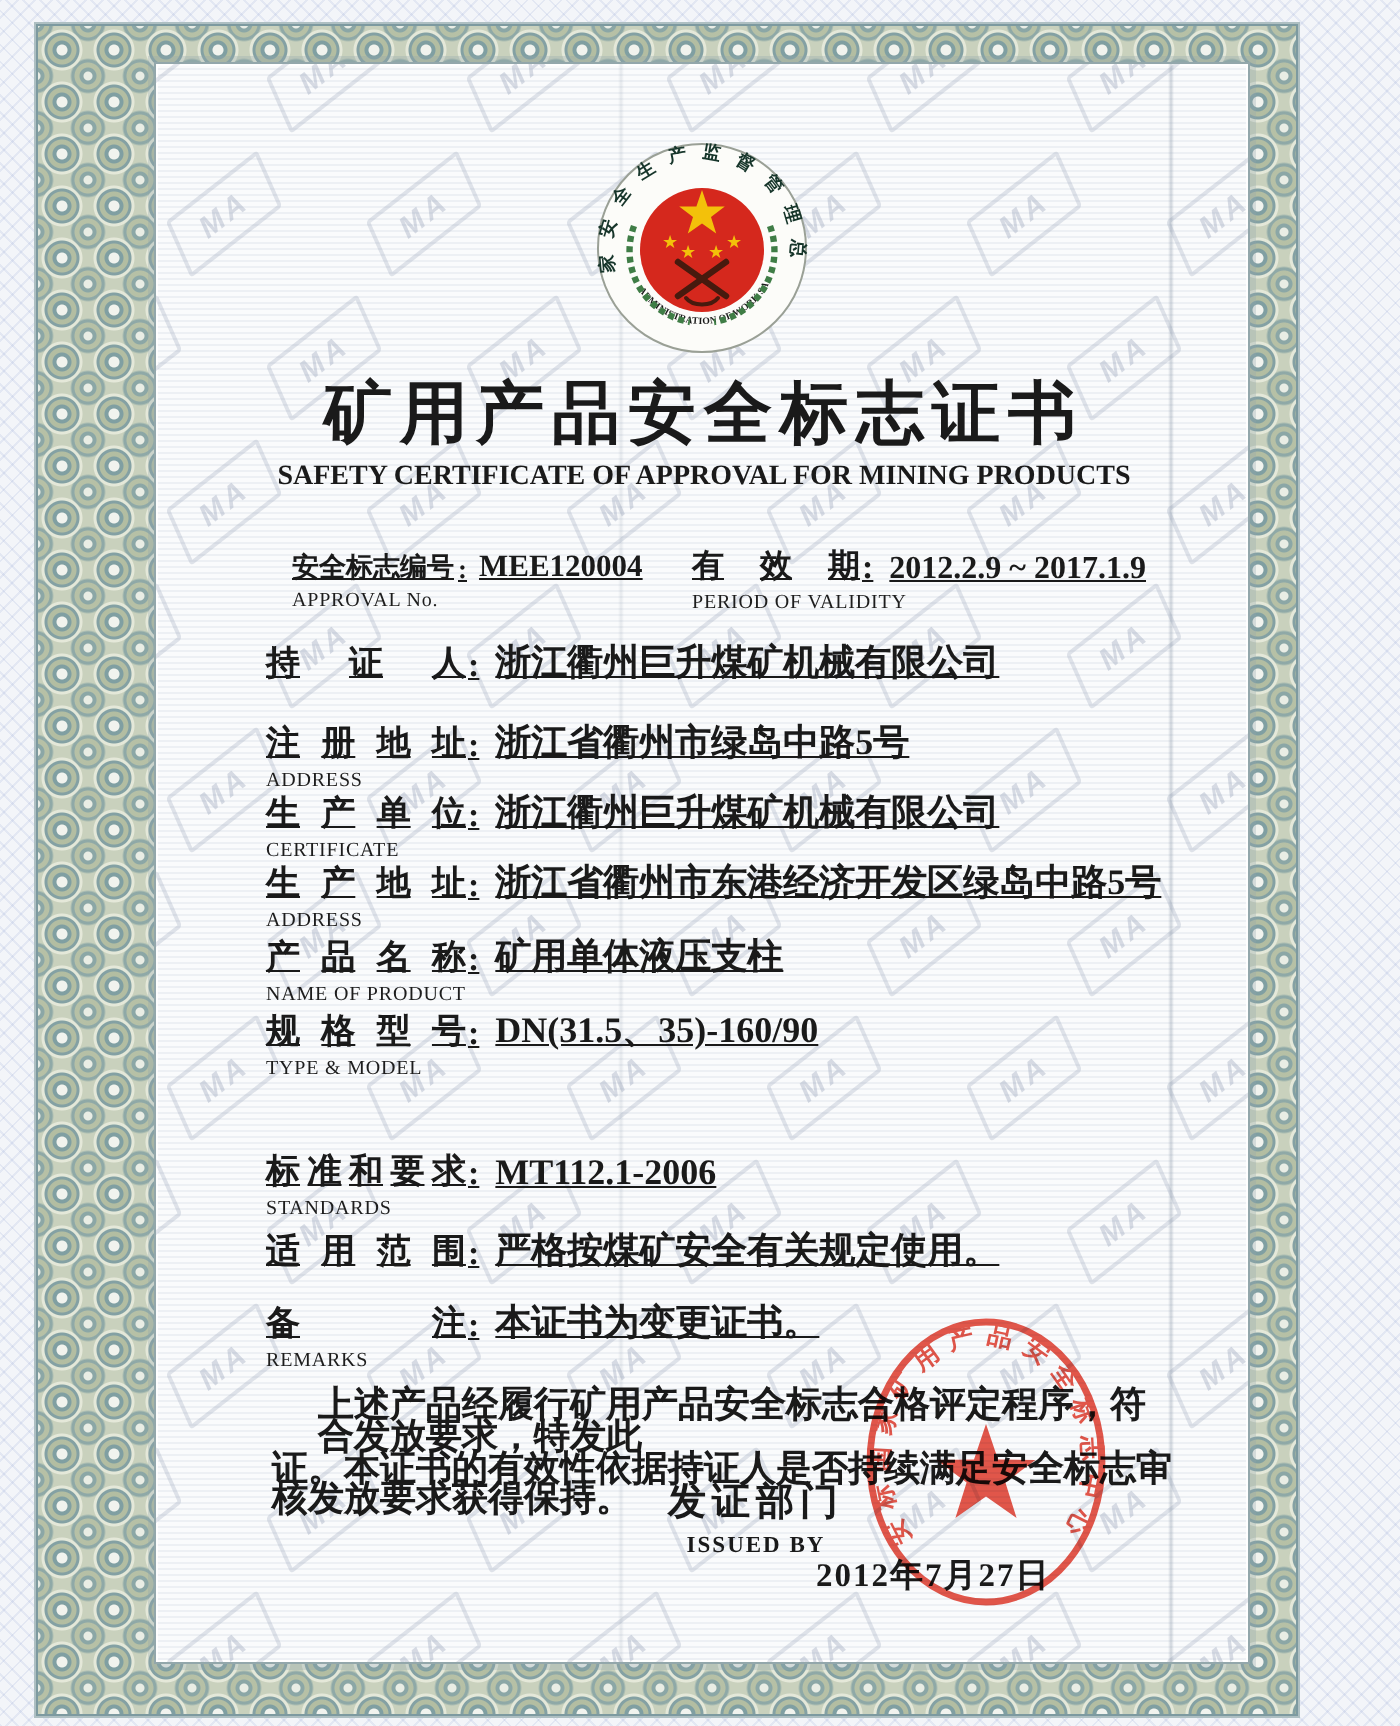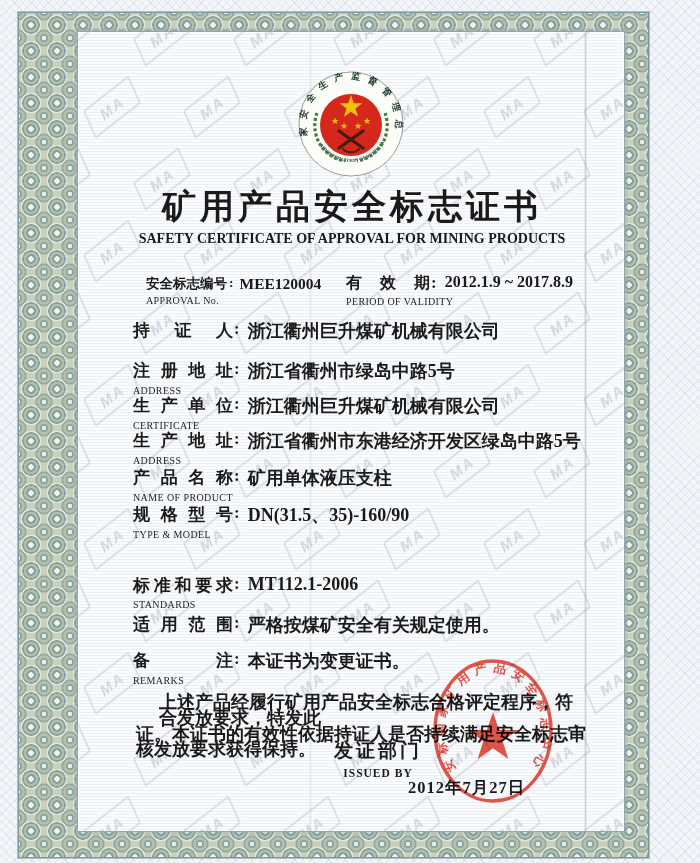--- a/index.html
+++ b/index.html
@@ -31,21 +31,21 @@
   .crease{position:absolute;top:0;bottom:0;width:3px;pointer-events:none;
     background:linear-gradient(90deg,transparent,rgba(135,148,165,.38),transparent);}
   .crease2{position:absolute;top:0;bottom:0;width:3px;pointer-events:none;
     background:linear-gradient(90deg,transparent,rgba(135,148,165,.18),transparent);}
   .emblem{position:absolute;left:220px;top:37px;width:106px;height:110px;}
   .title{position:absolute;left:0;top:152px;width:548px;text-align:center;
     font-size:34px;font-weight:bold;letter-spacing:4px;white-space:nowrap;}
   .subtitle{position:absolute;left:0;top:199px;width:548px;text-align:center;
     font-size:14px;font-weight:bold;letter-spacing:0;white-space:nowrap;}
   .row{position:absolute;white-space:nowrap;}
-  .cnline{display:flex;align-items:flex-start;font-weight:bold;}
+  .cnline{display:flex;align-items:flex-end;font-weight:bold;text-decoration:underline;}
   .lbl{font-size:17px;}
   .spread{display:inline-flex;justify-content:space-between;width:100px;}
   .colon{font-size:17px;margin-left:1px;}
   .val{font-size:18px;margin-left:8px;}
   .sub-en{font-size:10px;letter-spacing:.4px;margin-top:2px;color:#1d1d1d;}
   .ap-lbl{font-size:13.5px;font-weight:bold;width:82px;display:inline-block;}
   .ap-val{font-size:15.5px;font-weight:bold;margin-left:6px;}
   .vl-lbl{width:84px;font-size:16px;}
   .decl{position:absolute;left:58px;top:663px;width:450px;font-size:18px;line-height:15.8px;
     font-weight:bold;}
@@ -180,21 +180,21 @@
       <div class="sub-en">APPROVAL No.</div>
     </div>
     <div class="row" style="left:268px;top:241px">
       <span class="cnline">
         <span class="lbl spread vl-lbl">
             <span>有</span>
             <span>效</span>
             <span>期</span>
           </span>
           <span class="colon">:</span>
-        <span class="val" style="font-size:16px">2012.1.9 ~ 2017.8.9</span>
+        <span class="val" style="font-size:16px">2012.2.9 ~ 2017.1.9</span>
       </span>
       <div class="sub-en">PERIOD OF VALIDITY</div>
     </div>
 
     <div class="row" style="left:55px;top:287px">
       <span class="cnline">
           <span class="lbl spread">
             <span>持</span>
             <span>证</span>
             <span>人</span>

